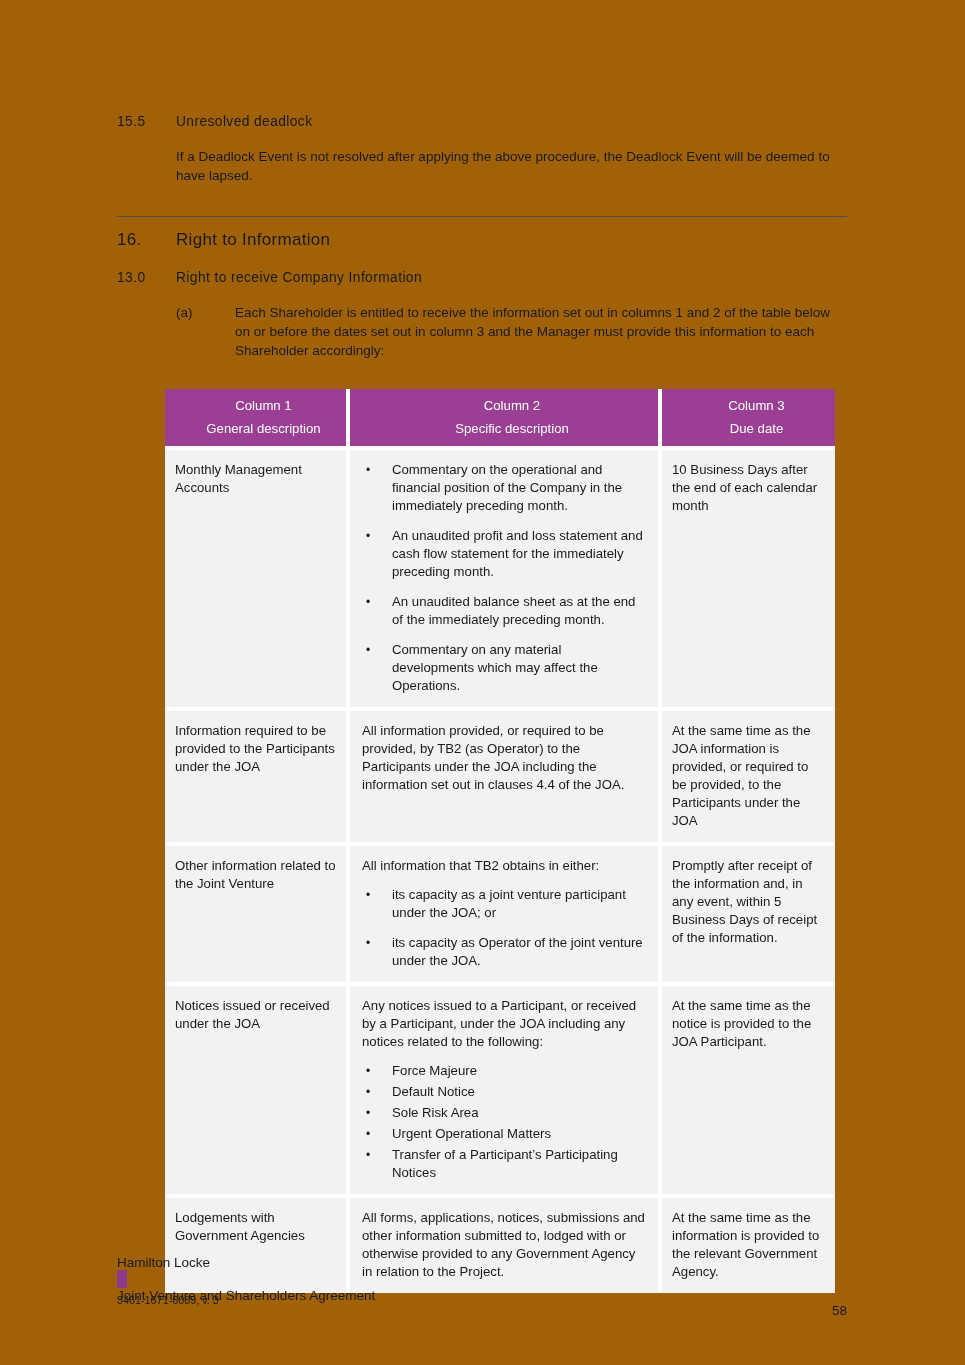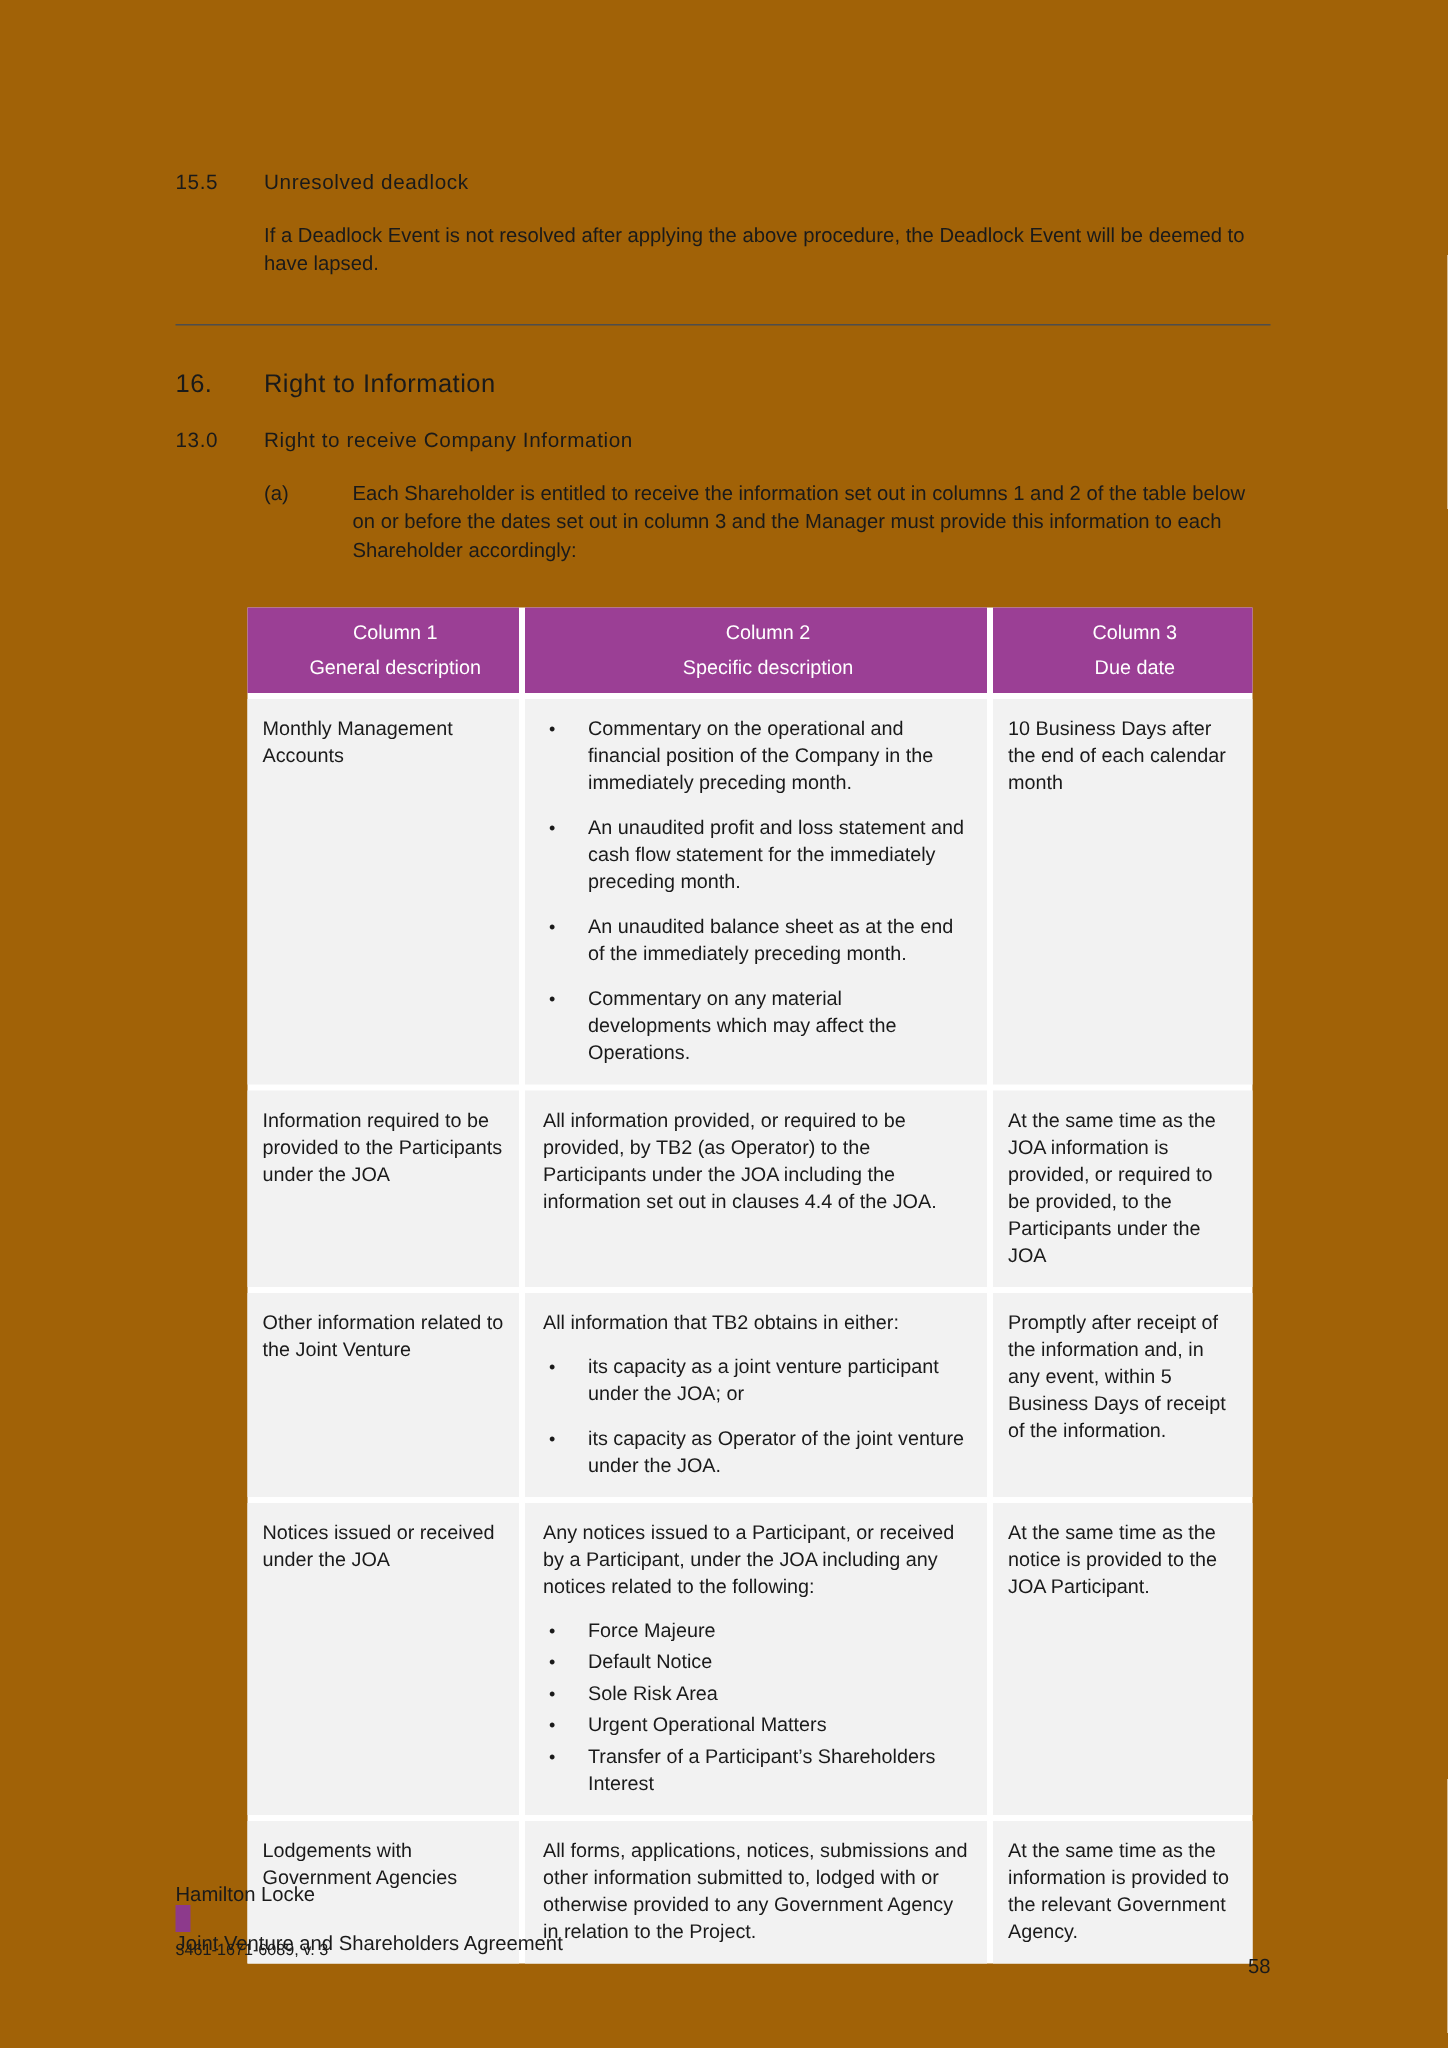--- a/index.html
+++ b/index.html
@@ -40,21 +40,21 @@
     border: none;
     border-top: 1px solid #4d4d4d;
     margin: 31px 0 0 0;
     width: 730px;
   }
   .h-main {
     font-size: 17px;
     letter-spacing: 0.3px;
     line-height: 22px;
     color: #1a1a1a;
-    margin-top: 28px;
+    margin-top: 12px;
   }
   .h-161 { margin-top: 17px; }
   .clause-a { margin-top: 16px; margin-left: 59px; width: 659px; }
   .clause-label { flex: 0 0 59px; }
   
   .doc-table {
     margin-top: 29px;
     margin-left: 48px;
     width: 670px;
     display: grid;
@@ -219,21 +219,21 @@
           <div class="bullet-item b-tight">
             <div class="marker">•</div>
             <div class="b-text">Sole Risk Area</div>
           </div>
           <div class="bullet-item b-tight">
             <div class="marker">•</div>
             <div class="b-text">Urgent Operational Matters</div>
           </div>
           <div class="bullet-item b-tight">
             <div class="marker">•</div>
-            <div class="b-text">Transfer of a Participant’s Shareholders Interest</div>
+            <div class="b-text">Transfer of a Participant’s Participating Notices</div>
           </div>
         </div>
         <div class="td-cell">At the same time as the notice is provided to the JOA Participant.</div>
         <div class="td-cell">Lodgements with Government Agencies</div>
         <div class="td-cell td-col2">
           <div class="cell-intro">All forms, applications, notices, submissions and other information submitted to, lodged with or otherwise provided to any Government Agency in relation to the Project.</div>
         </div>
         <div class="td-cell">At the same time as the information is provided to the relevant Government Agency.</div>
       </div>
 

